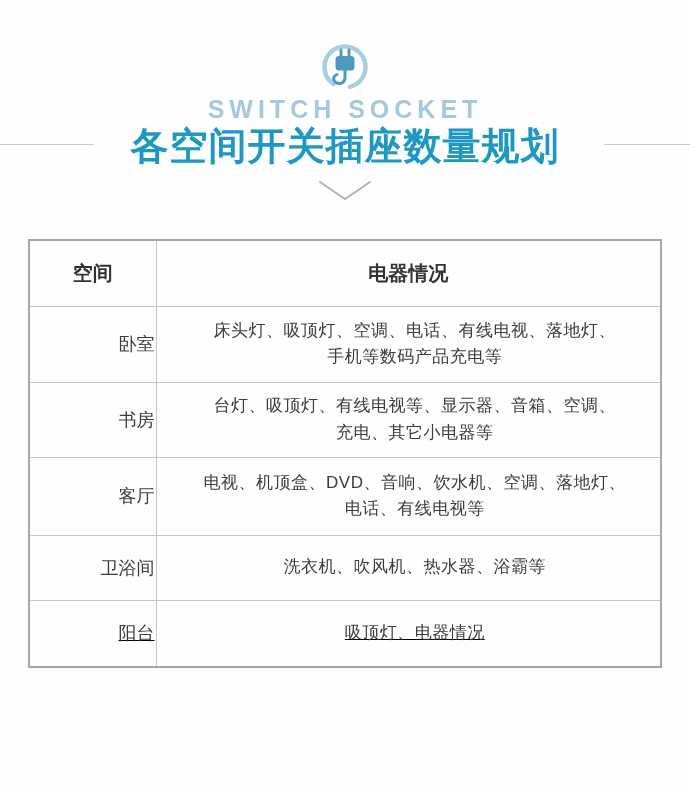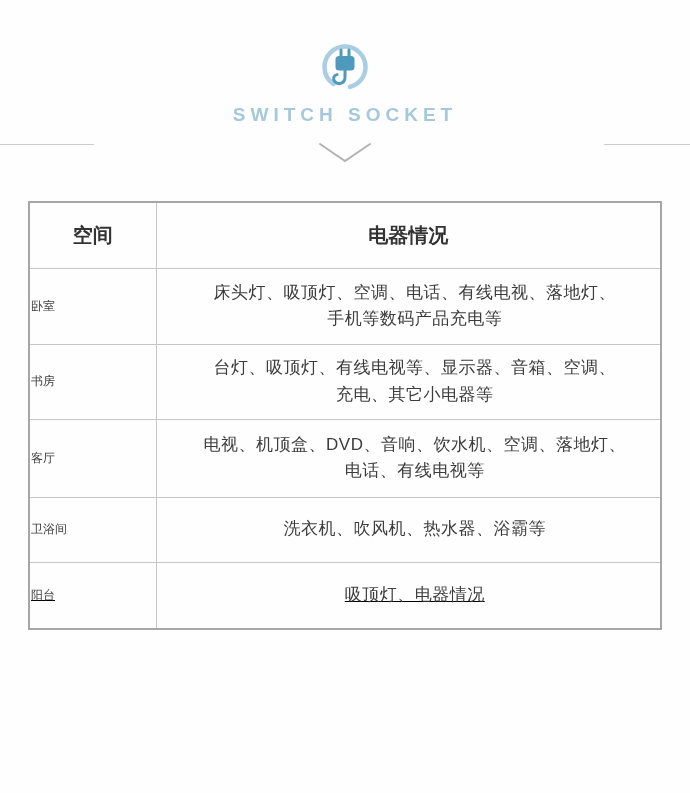--- a/index.html
+++ b/index.html
@@ -8,22 +8,22 @@
     width: 690px;
     height: 793px;
     margin: 0 auto;
     background: #fefefe;
     font-family: "Liberation Sans", sans-serif;
     overflow: hidden;
   }
   .header { text-align: center; padding-top: 43px; }
   .logo-wrap { height: 52px; }
   .brand {
-    margin-top: 7px;
-    font-size: 19px;
+    margin-top: 1px;
+    font-size: 25px;
     font-weight: bold;
     letter-spacing: 5px;
     color: #a5c8dc;
     line-height: 26px;
   }
   .title {
     margin-top: 4px;
     font-size: 38px;
     font-weight: bold;
     letter-spacing: 1px;
@@ -52,22 +52,22 @@
     border: 1px solid #c6c6c6;
     vertical-align: middle;
   }
   .info-table th {
     font-size: 20px;
     font-weight: bold;
     color: #333333;
     text-align: center;
   }
   .info-table td.space-cell {
-    text-align: left;
-    font-size: 12px;
+    text-align: right;
+    font-size: 18px;
     color: #3c3c3c;
   }
   .info-table td.appl-cell {
     text-align: center;
     padding: 0 14px 0 27px;
     font-size: 17px;
     color: #3c3c3c;
     line-height: 1.55;
     white-space: pre-line;
     letter-spacing: 0.5px;
@@ -91,20 +91,21 @@
     <div class="logo-wrap">
       <svg width="48" height="52" viewBox="0 0 48 52" aria-hidden="true">
         <circle cx="24" cy="24" r="20.5" fill="none" stroke="#a9cde2" stroke-width="4.5" stroke-dasharray="27 17 85" stroke-linecap="round"></circle>
         <line x1="20" y1="7" x2="20" y2="14" stroke="#4d9abd" stroke-width="3" stroke-linecap="round"></line>
         <line x1="28" y1="7" x2="28" y2="14" stroke="#4d9abd" stroke-width="3" stroke-linecap="round"></line>
         <rect x="14.5" y="13" width="19" height="14.5" rx="3.5" fill="#4d9abd"></rect>
         <path d="M24 26.5 L24 34 C24 40.5 17.5 42.5 13.8 38.5 C11.5 35.8 12.8 32.2 16 31.6" fill="none" stroke="#4d9abd" stroke-width="3" stroke-linecap="round"></path>
       </svg>
     </div>
     <div class="brand">SWITCH SOCKET</div>
+    <div class="title">各空间开关插座数量规划</div>
     <div class="chevron-wrap">
       <svg width="56" height="24" viewBox="0 0 56 24" aria-hidden="true">
         <polyline points="3,3 28,20 53,3" fill="none" stroke="#b3b3b3" stroke-width="2" stroke-linecap="round"></polyline>
       </svg>
     </div>
   </div>
 
   <table class="info-table">
     <colgroup>
         <col class="col-space">

